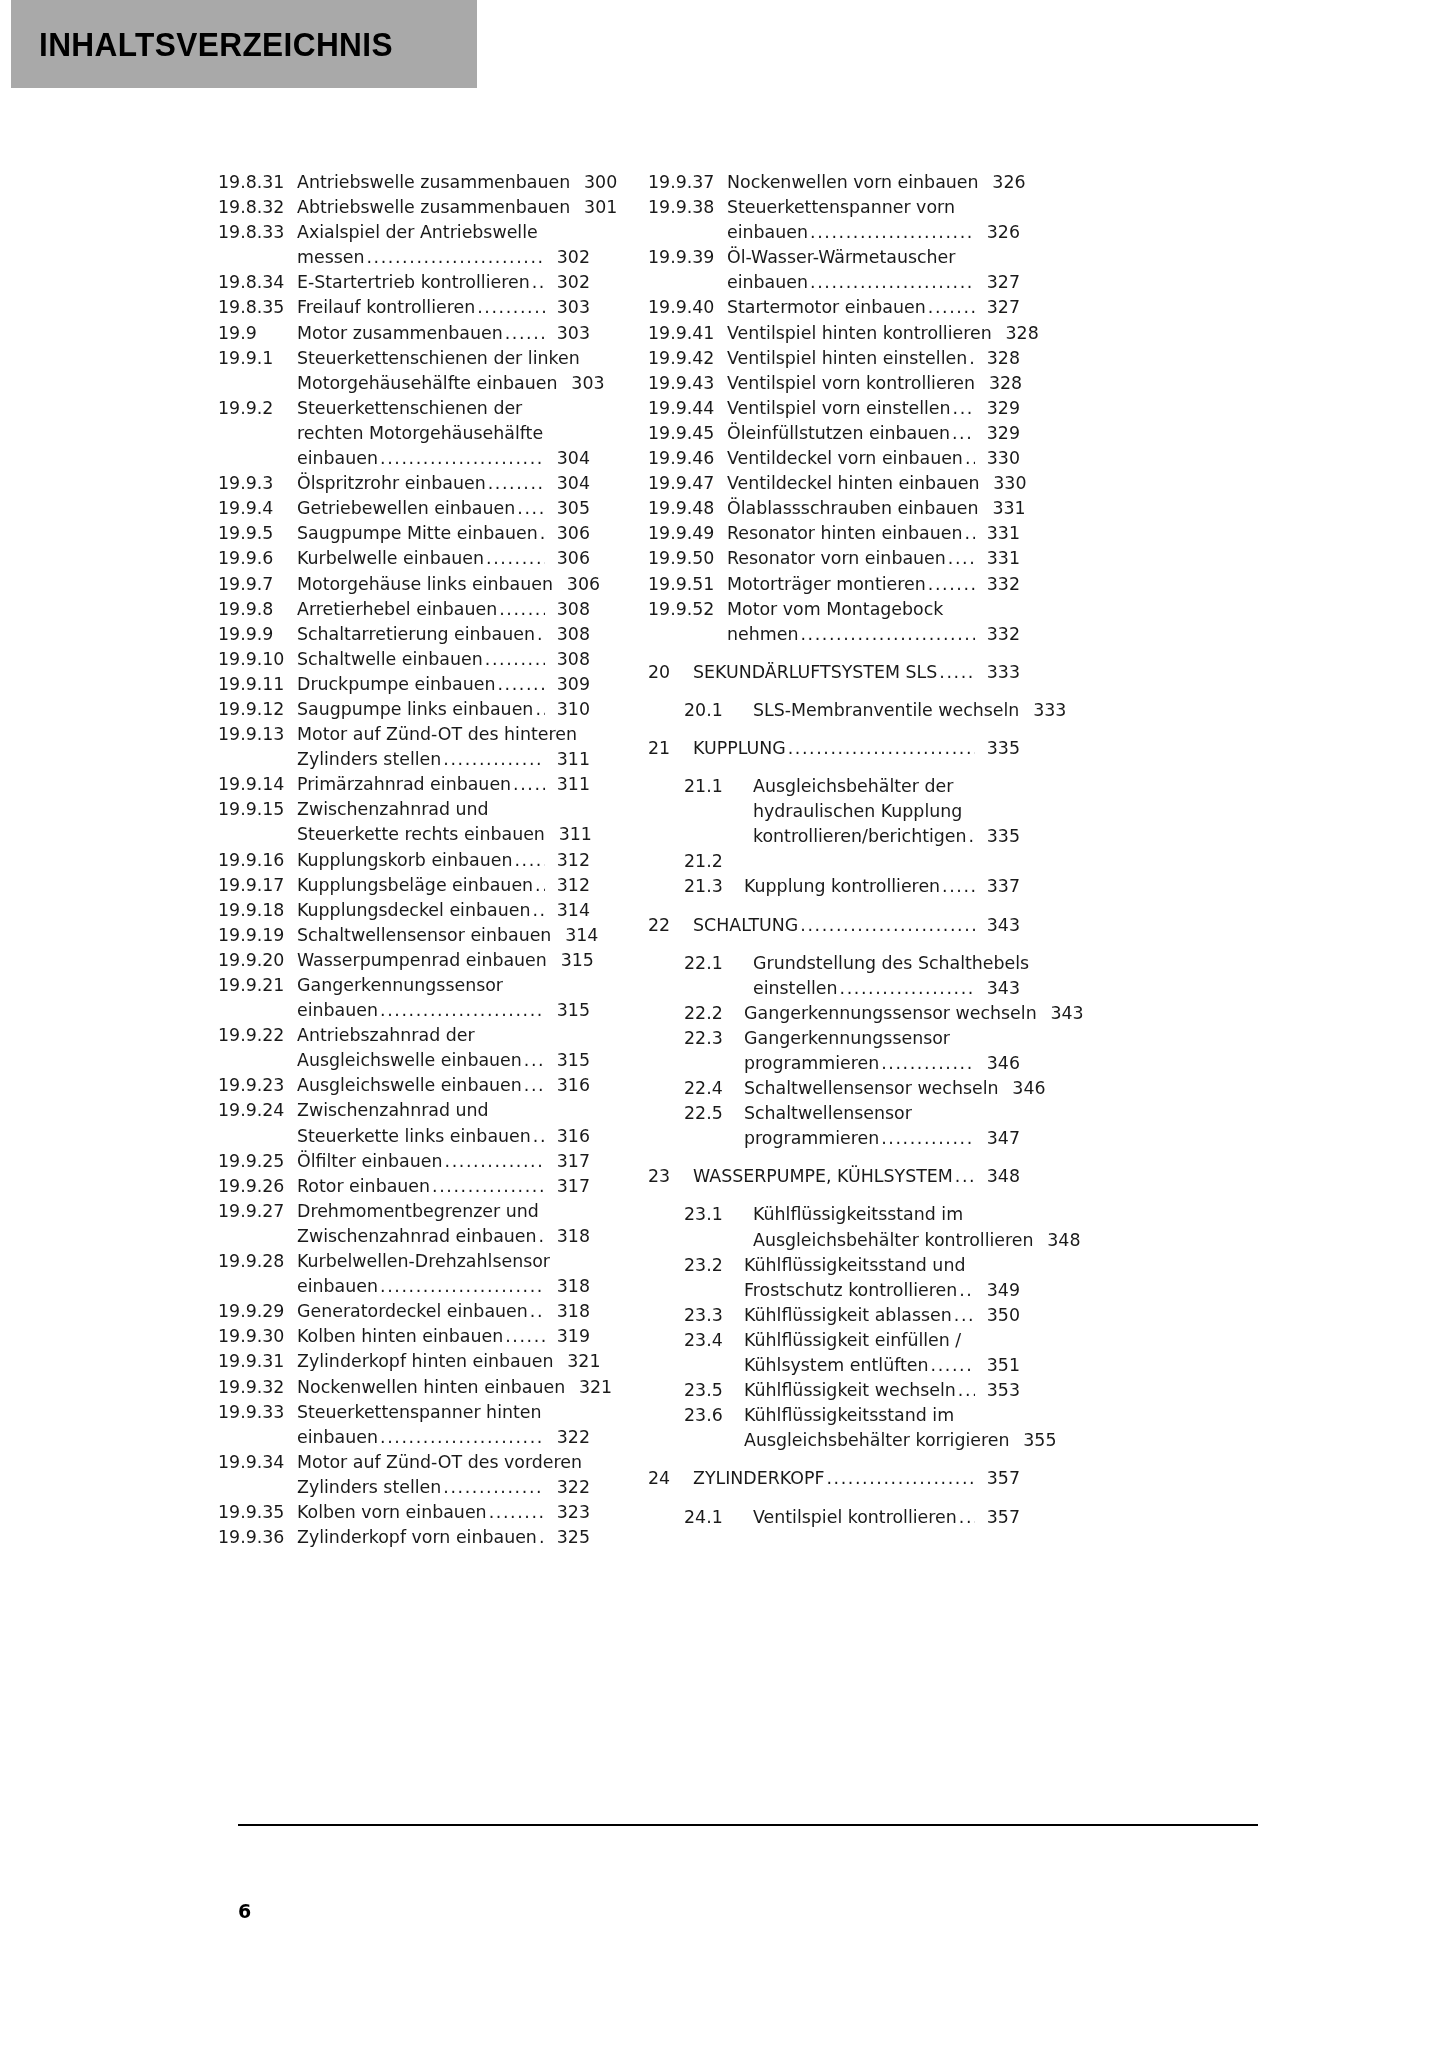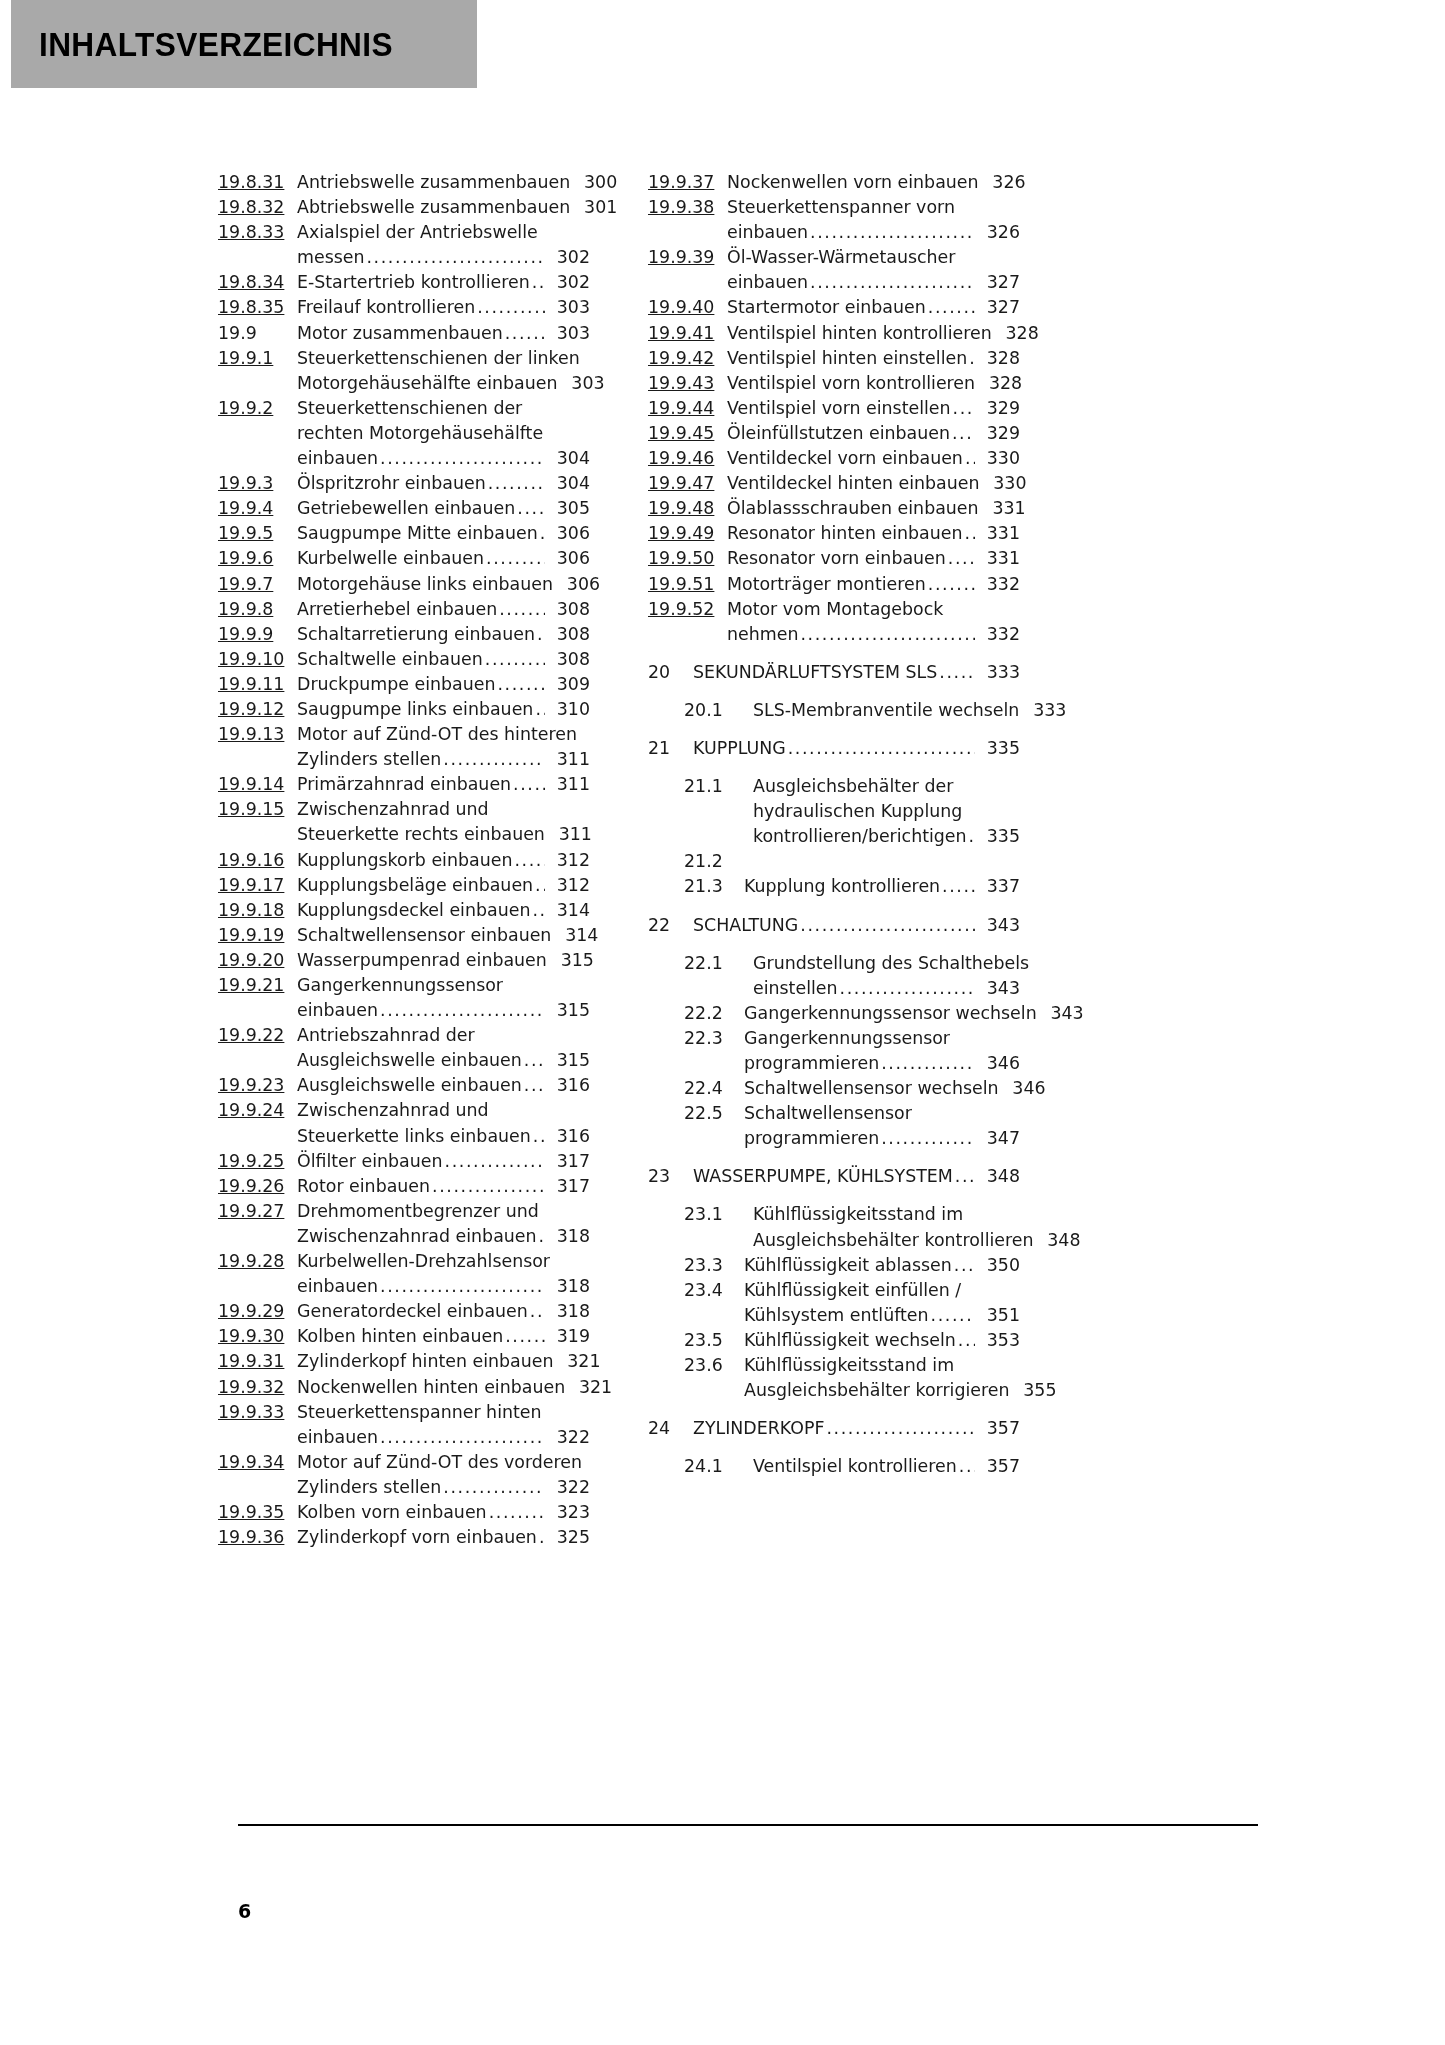--- a/index.html
+++ b/index.html
@@ -62,21 +62,21 @@
     color: #1a1a1a;
   }
   .entry.gap-before { margin-top: 13px; gap: 9px; }
 
   .e-num {
     flex: 0 0 auto;
     white-space: nowrap;
     text-align: left;
   }
   
-  .entry.lvl3 .e-num { width: 79px; text-decoration: underline; }
+  .entry.lvl3 .e-num { width: 79px; }
   .entry.lvl2 .e-num { width: 79px; }
   .entry.lvl1 .e-num { width: 60px; margin-left: 36px; }
   .entry.lvl0 .e-num { width: 36px; font-size: 17.4px; }
 
   .e-body {
     flex: 1 1 auto;
     min-width: 0;
   }
   .e-line {
     display: flex;
@@ -961,20 +961,35 @@
             <span class="e-page blank">348</span>
           </div>
           <div class="e-cont">
             <span class="e-text">Ausgleichsbehälter kontrollieren</span>
             <span class="e-leader"></span>
             <span class="e-page">348</span>
           </div>
         </div>
       </div>
       <div class="entry lvl1">
+        <div class="e-num">23.2</div>
+        <div class="e-body">
+          <div class="e-line">
+            <span class="e-text">Kühlflüssigkeitsstand und</span>
+            <span class="e-leader none"></span>
+            <span class="e-page blank">349</span>
+          </div>
+          <div class="e-cont">
+            <span class="e-text">Frostschutz kontrollieren</span>
+            <span class="e-leader"></span>
+            <span class="e-page">349</span>
+          </div>
+        </div>
+      </div>
+      <div class="entry lvl1">
         <div class="e-num">23.3</div>
         <div class="e-body">
           <div class="e-line">
             <span class="e-text">Kühlflüssigkeit ablassen</span>
             <span class="e-leader"></span>
             <span class="e-page">350</span>
           </div>
         </div>
       </div>
       <div class="entry lvl1">

